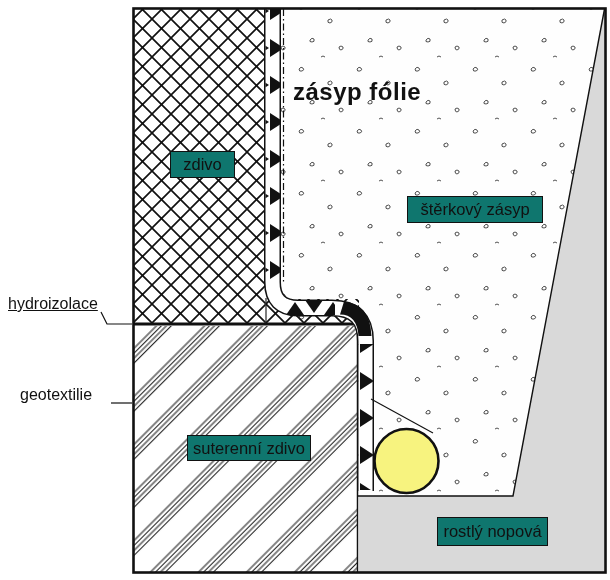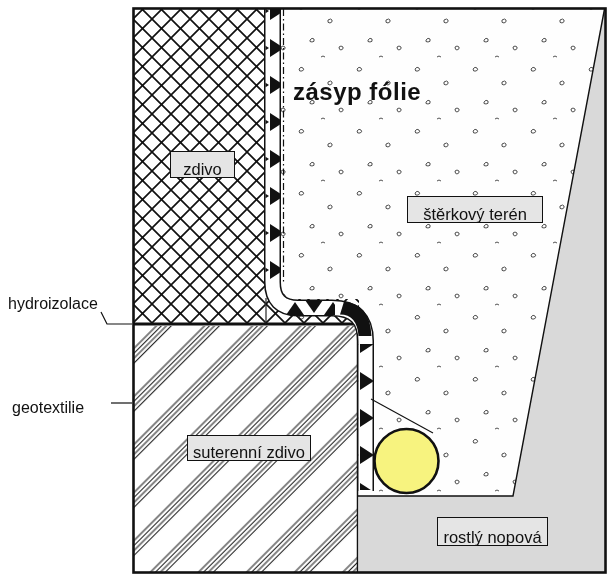--- a/index.html
+++ b/index.html
@@ -11,23 +11,23 @@
     overflow:hidden;
   }
   .page svg{position:absolute;left:0;top:0;}
   .lbl{
     position:absolute;
     color:#111;
     white-space:nowrap;
     line-height:1;
   }
   .boxed{
-    background:#e5e5e5;
+    background:#0f766e;
     border:1.6px solid #111;
-    display:flex;align-items:flex-end;justify-content:center;
+    display:flex;align-items:center;justify-content:center;
     font-size:16.5px;
   }
   .plain{font-size:16px;}
   .big{font-size:24px;font-weight:bold;letter-spacing:0.5px;}
 </style>
 </head>
 <body>
 
 <div class="page">
 
@@ -113,26 +113,26 @@
     <rect x="133.5" y="8.5" width="472" height="564" fill="none" stroke="#111" stroke-width="2.6"></rect>
   </svg>
 
   <div class="lbl boxed" style="left:170px;top:151px;width:63px;height:25px;">
     <span>zdivo</span>
   </div>
 
   <div class="lbl big" style="left:293px;top:80px;">zásyp fólie</div>
 
   <div class="lbl boxed" style="left:407px;top:196px;width:134px;height:25px;">
-    <span>štěrkový terén</span>
+    <span>štěrkový zásyp</span>
   </div>
 
-  <div class="lbl plain" style="left:8px;top:296px;">hydroizolace</div>
+  <div class="lbl plain" style="left:8px;top:296px;text-decoration:underline;">hydroizolace</div>
 
-  <div class="lbl plain" style="left:12px;top:387px;margin-top:13px;">geotextilie</div>
+  <div class="lbl plain" style="left:20px;top:387px;">geotextilie</div>
 
   <div class="lbl boxed" style="left:187px;top:435px;width:122px;height:24px;">
     <span>suterenní zdivo</span>
   </div>
 
   <div class="lbl boxed" style="left:437px;top:517px;width:109px;height:27px;">
     <span>rostlý nopová</span>
   </div>
 
 </div>

